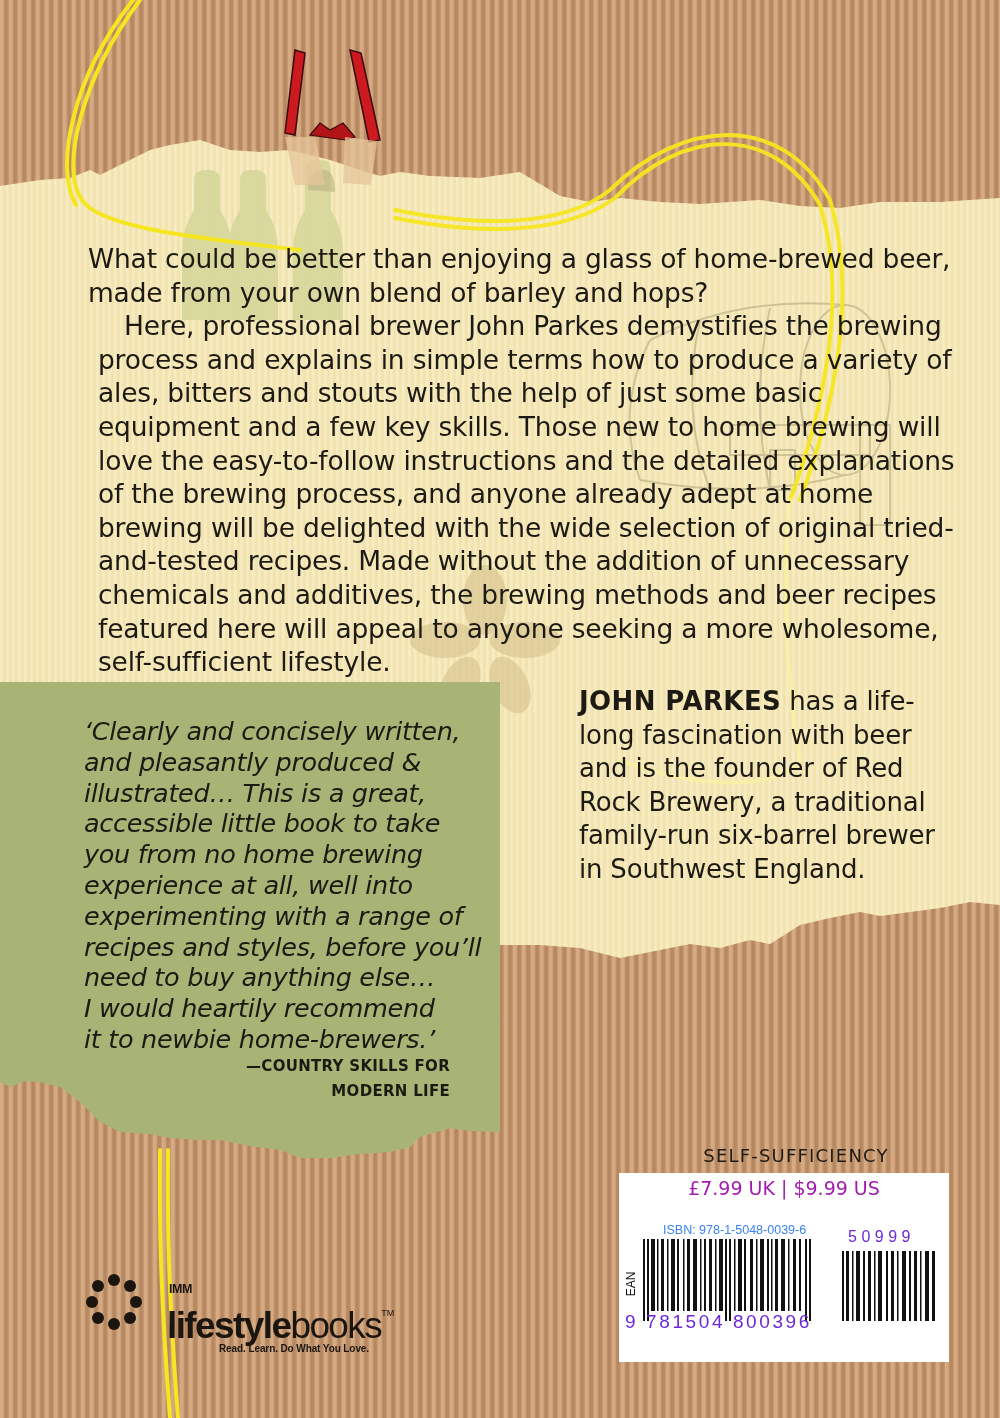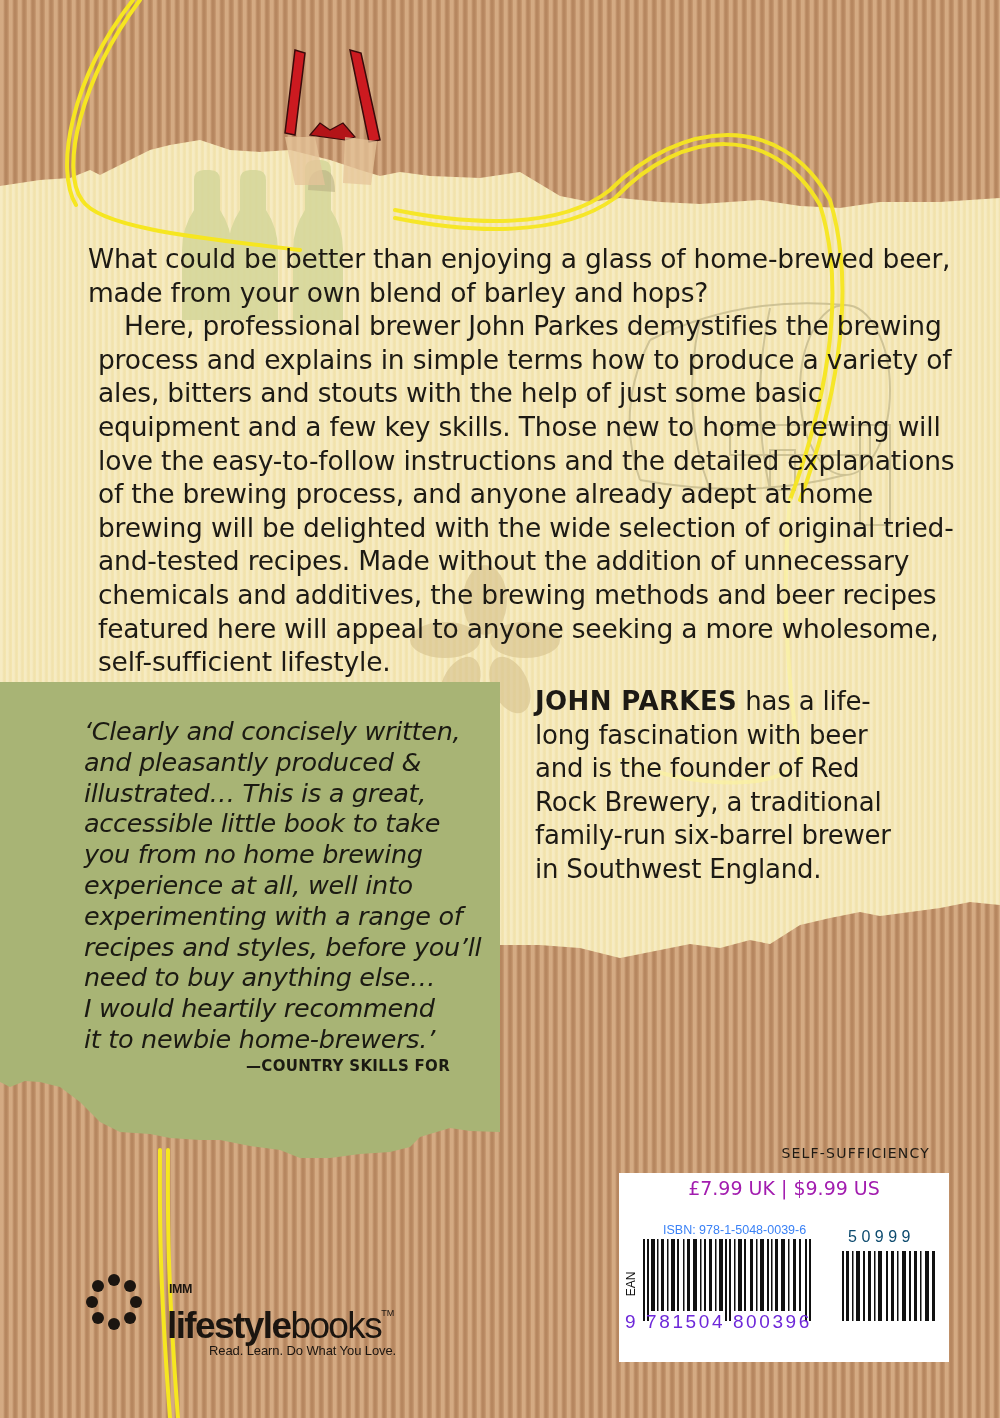--- a/index.html
+++ b/index.html
@@ -40,25 +40,25 @@
   }
   .quote-line { display: block; white-space: nowrap; }
   .quote-source {
     position: absolute; left: 160px; top: 1054px; width: 290px; text-align: right;
     font-size: 15px; line-height: 25px; font-weight: bold; color: #1b1a12; letter-spacing: 0.3px;
   }
   .author-bio {
     position: absolute; left: 535px; top: 685px; width: 330px;
     font-size: 26px; line-height: 33.5px; color: #1d1a14; letter-spacing: -0.2px;
   }
-  .author-bio .line { display: block; white-space: nowrap; }
+  .author-bio .line { display: block; white-space: nowrap; padding-left: 44px; }
   .author-name { font-weight: bold; letter-spacing: 0.4px; }
   .category {
-    position: absolute; left: 662px; top: 1145px; width: 268px; text-align: right;
-    font-size: 14px; color: #1e1a14; letter-spacing: 1.2px;
+    position: absolute; left: 662px; top: 1145px; width: 268px; text-align: center;
+    font-size: 18px; color: #1e1a14; letter-spacing: 1.2px;
   }
   .barcode-box {
     position: absolute; left: 619px; top: 1173px; width: 330px; height: 189px; background: #ffffff;
   }
   .price {
     position: absolute; left: 0; top: 4px; width: 330px; text-align: center;
     font-size: 19px; color: #a21caf;
   }
   .isbn {
     position: absolute; left: 44px; top: 50px; font-size: 12.5px; color: #3b82f6;
@@ -66,39 +66,39 @@
   }
   .ean-wrap { position: absolute; left: 8px; top: 96px; width: 14px; height: 30px; }
   .ean-wrap span { display:block; transform: rotate(-90deg); font-size: 12px; font-family: "Liberation Sans", sans-serif; color:#111; position:absolute; left:-8px; top:8px; }
   .barcode-main { position: absolute; left: 24px; top: 66px; width: 170px; height: 82px; }
   .barcode-addon { position: absolute; left: 223px; top: 78px; width: 96px; height: 70px; }
   .barcode-digits {
     position: absolute; left: 6px; top: 138px; font-size: 19px; letter-spacing: 2.6px; color: #6d28d9;
     font-family: "Liberation Sans", sans-serif;
   }
   .addon-digits {
-    position: absolute; left: 229px; top: 55px; font-size: 16px; letter-spacing: 4.5px; color:#0c4a6e;
+    position: absolute; left: 229px; top: 55px; font-size: 16px; letter-spacing: 4.5px; color:#6d28d9;
     font-family: "Liberation Sans", sans-serif;
   }
   .logo { position: absolute; left: 85px; top: 1255px; width: 380px; height: 110px; }
   .logo-dots { position: absolute; left: 0; top: 18px; width: 58px; height: 58px; }
   .logo-imm {
     position: absolute; left: 84px; top: 27px; font-size: 12.5px; font-weight: bold; color: #1b1510;
     font-family: "Liberation Sans", sans-serif; letter-spacing: -0.4px;
   }
   .logo-word {
     position: absolute; left: 82px; top: 38px; font-size: 37px; line-height: 40px; color: #1b1510;
     font-family: "Liberation Sans", sans-serif; letter-spacing: -1.6px; white-space: nowrap;
   }
   .logo-word .bold { font-weight: bold; }
   .logo-word .light { font-weight: normal; }
   .logo-tm { font-size: 9px; vertical-align: 22px; letter-spacing: 0; }
   .logo-tagline {
-    position: absolute; left: 124px; top: 88px; font-size: 13px; color: #1b1510;
-    font-family: "Liberation Sans", sans-serif; letter-spacing: -0.1px; white-space: nowrap;
+    position: absolute; left: 134px; top: 88px; font-size: 10px; color: #1b1510;
+    font-family: "Liberation Sans", sans-serif; letter-spacing: -0.1px; white-space: nowrap; font-weight: bold;
   }
   .illus { position:absolute; pointer-events:none; }
 </style>
 </head>
 <body>
 
 <div class="cardboard"></div>
 <div class="paper-shape"></div>
 
 <svg class="illus" style="left:180px;top:150px;" width="180" height="170" viewBox="0 0 180 170">
@@ -168,20 +168,21 @@
   <span class="quote-line">you from no home brewing</span>
   <span class="quote-line">experience at all, well into</span>
   <span class="quote-line">experimenting with a range of</span>
   <span class="quote-line">recipes and styles, before you’ll</span>
   <span class="quote-line">need to buy anything else…</span>
   <span class="quote-line">I would heartily recommend</span>
   <span class="quote-line">it to newbie home-brewers.’</span>
 </div>
 <div class="quote-source">
   <div>—COUNTRY SKILLS FOR</div>
+  <div>MODERN LIFE</div>
 </div>
 
 <div class="author-bio">
   <span class="line"><span class="author-name">JOHN PARKES</span><span> has a life-</span></span>
   <span class="line">long fascination with beer</span>
   <span class="line">and is the founder of Red</span>
   <span class="line">Rock Brewery, a traditional</span>
   <span class="line">family-run six-barrel brewer</span>
   <span class="line">in Southwest England.</span>
 </div>

